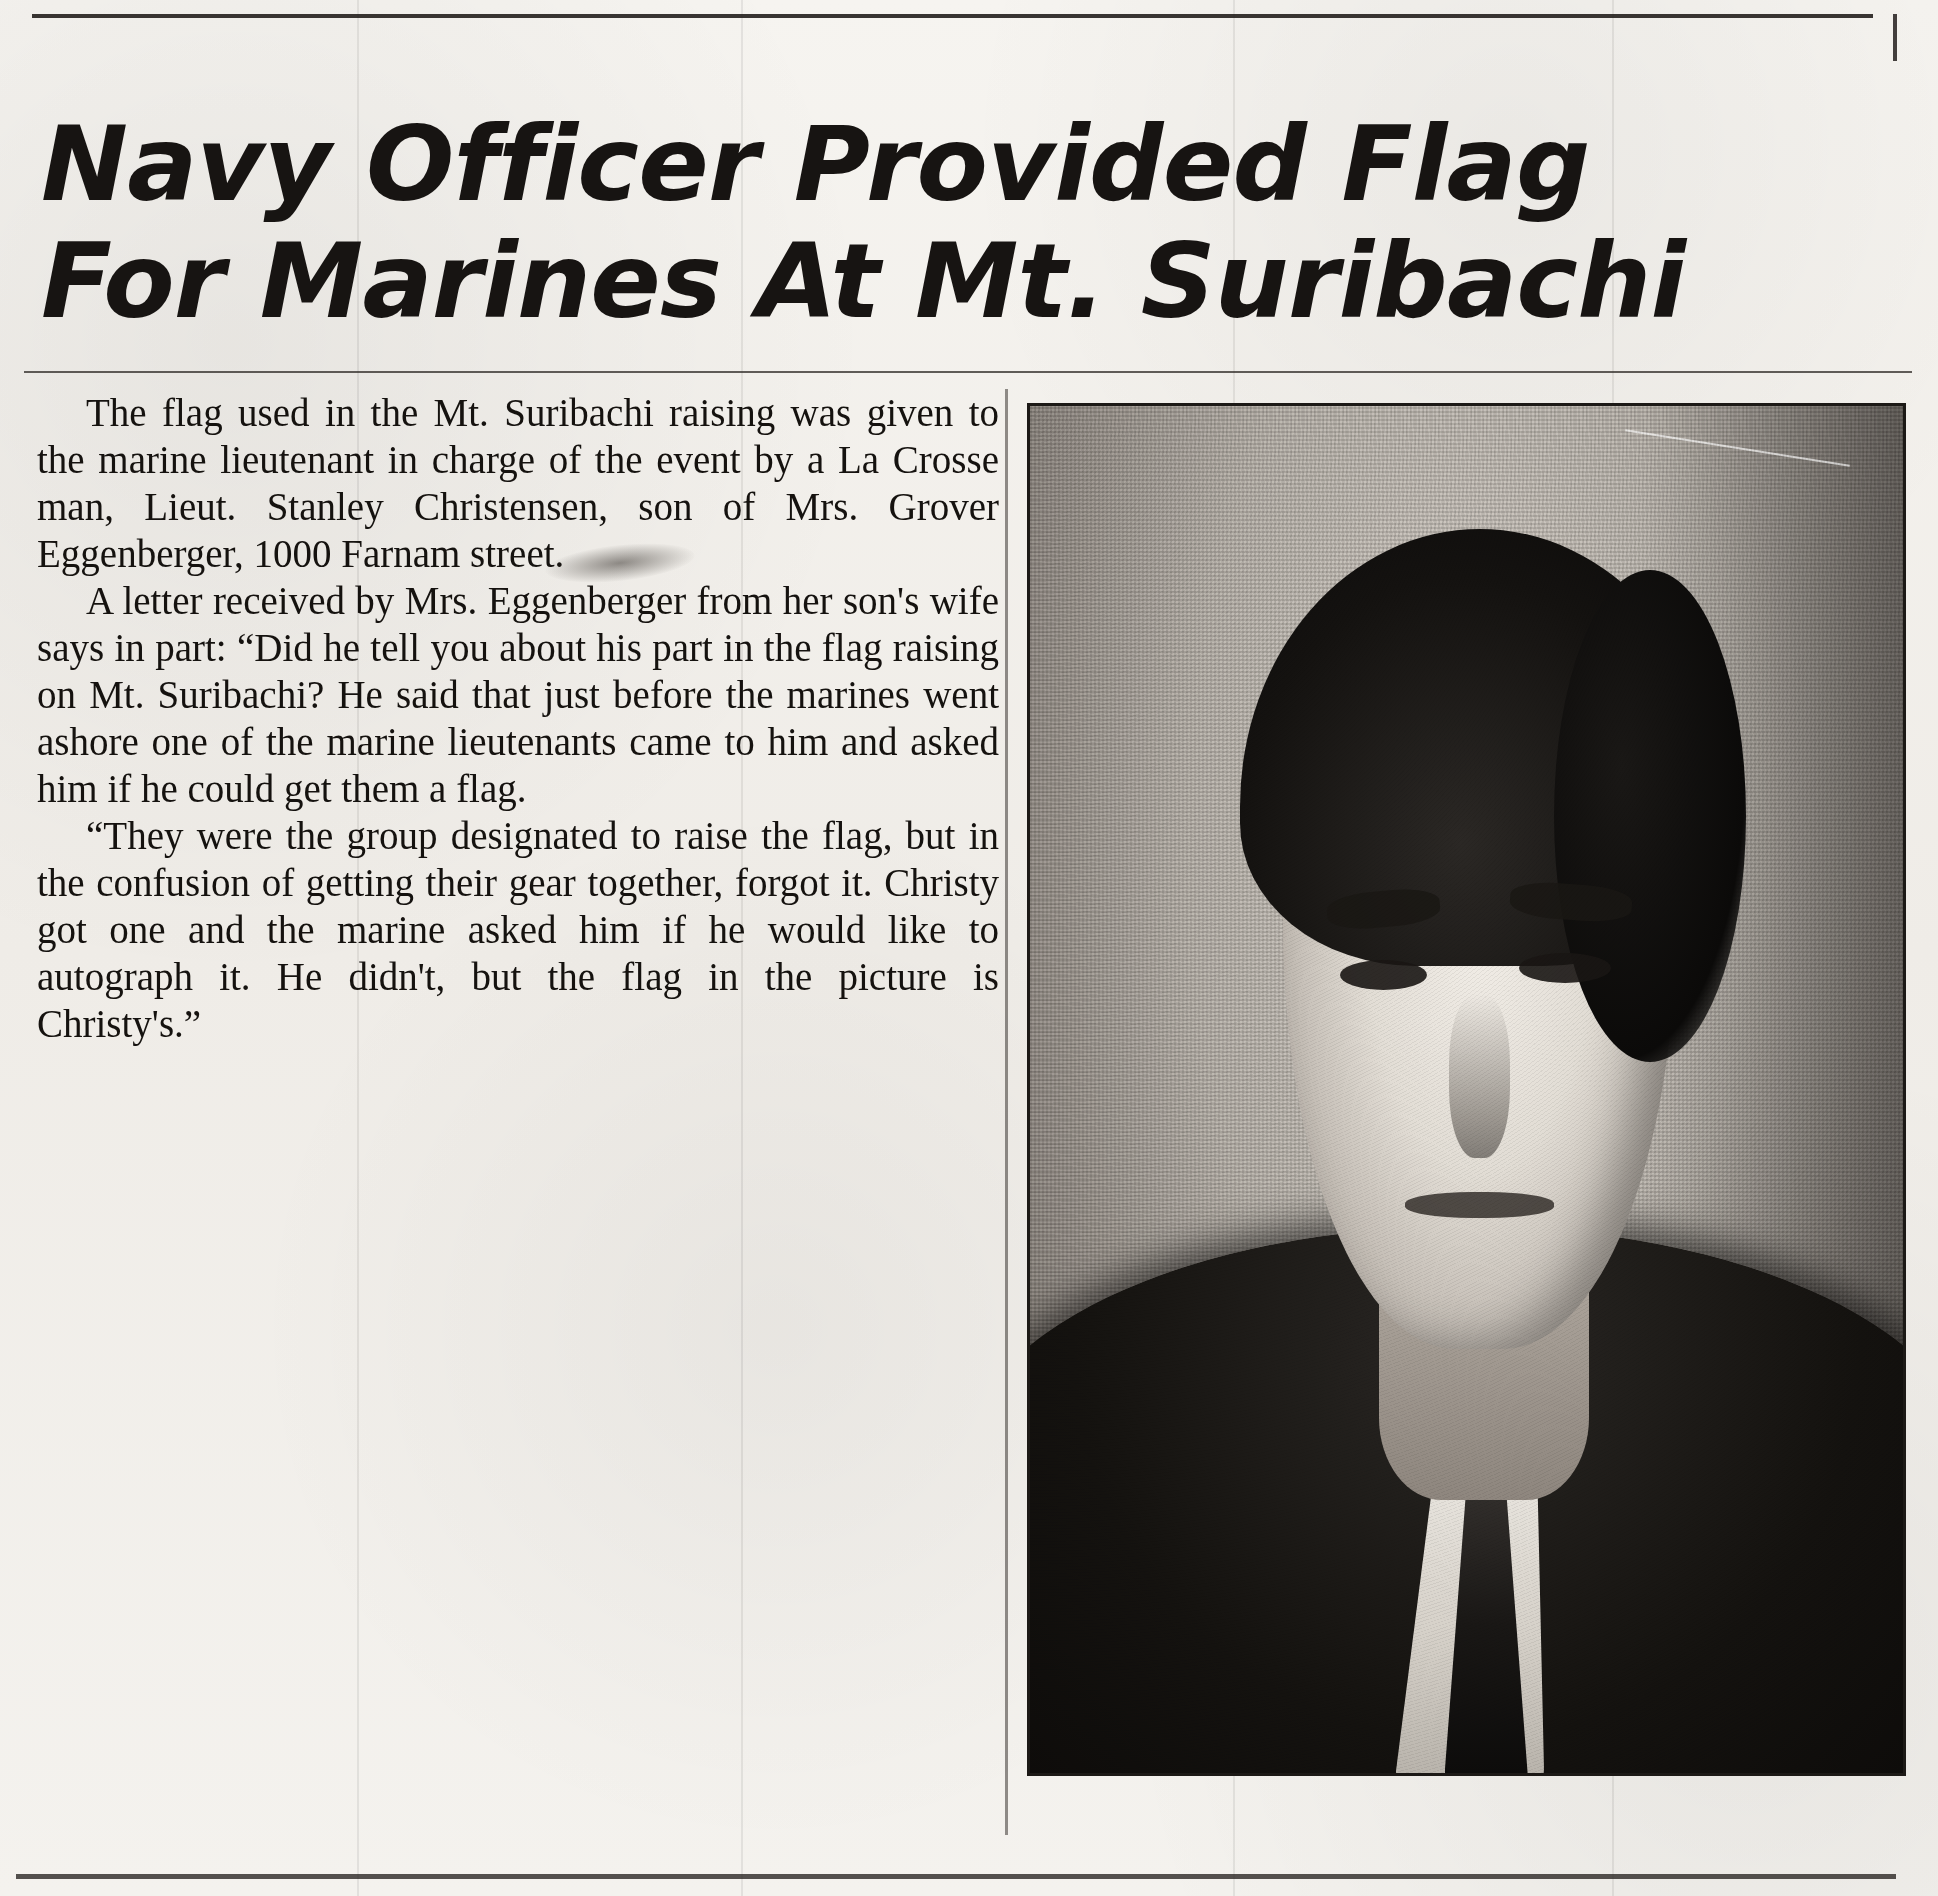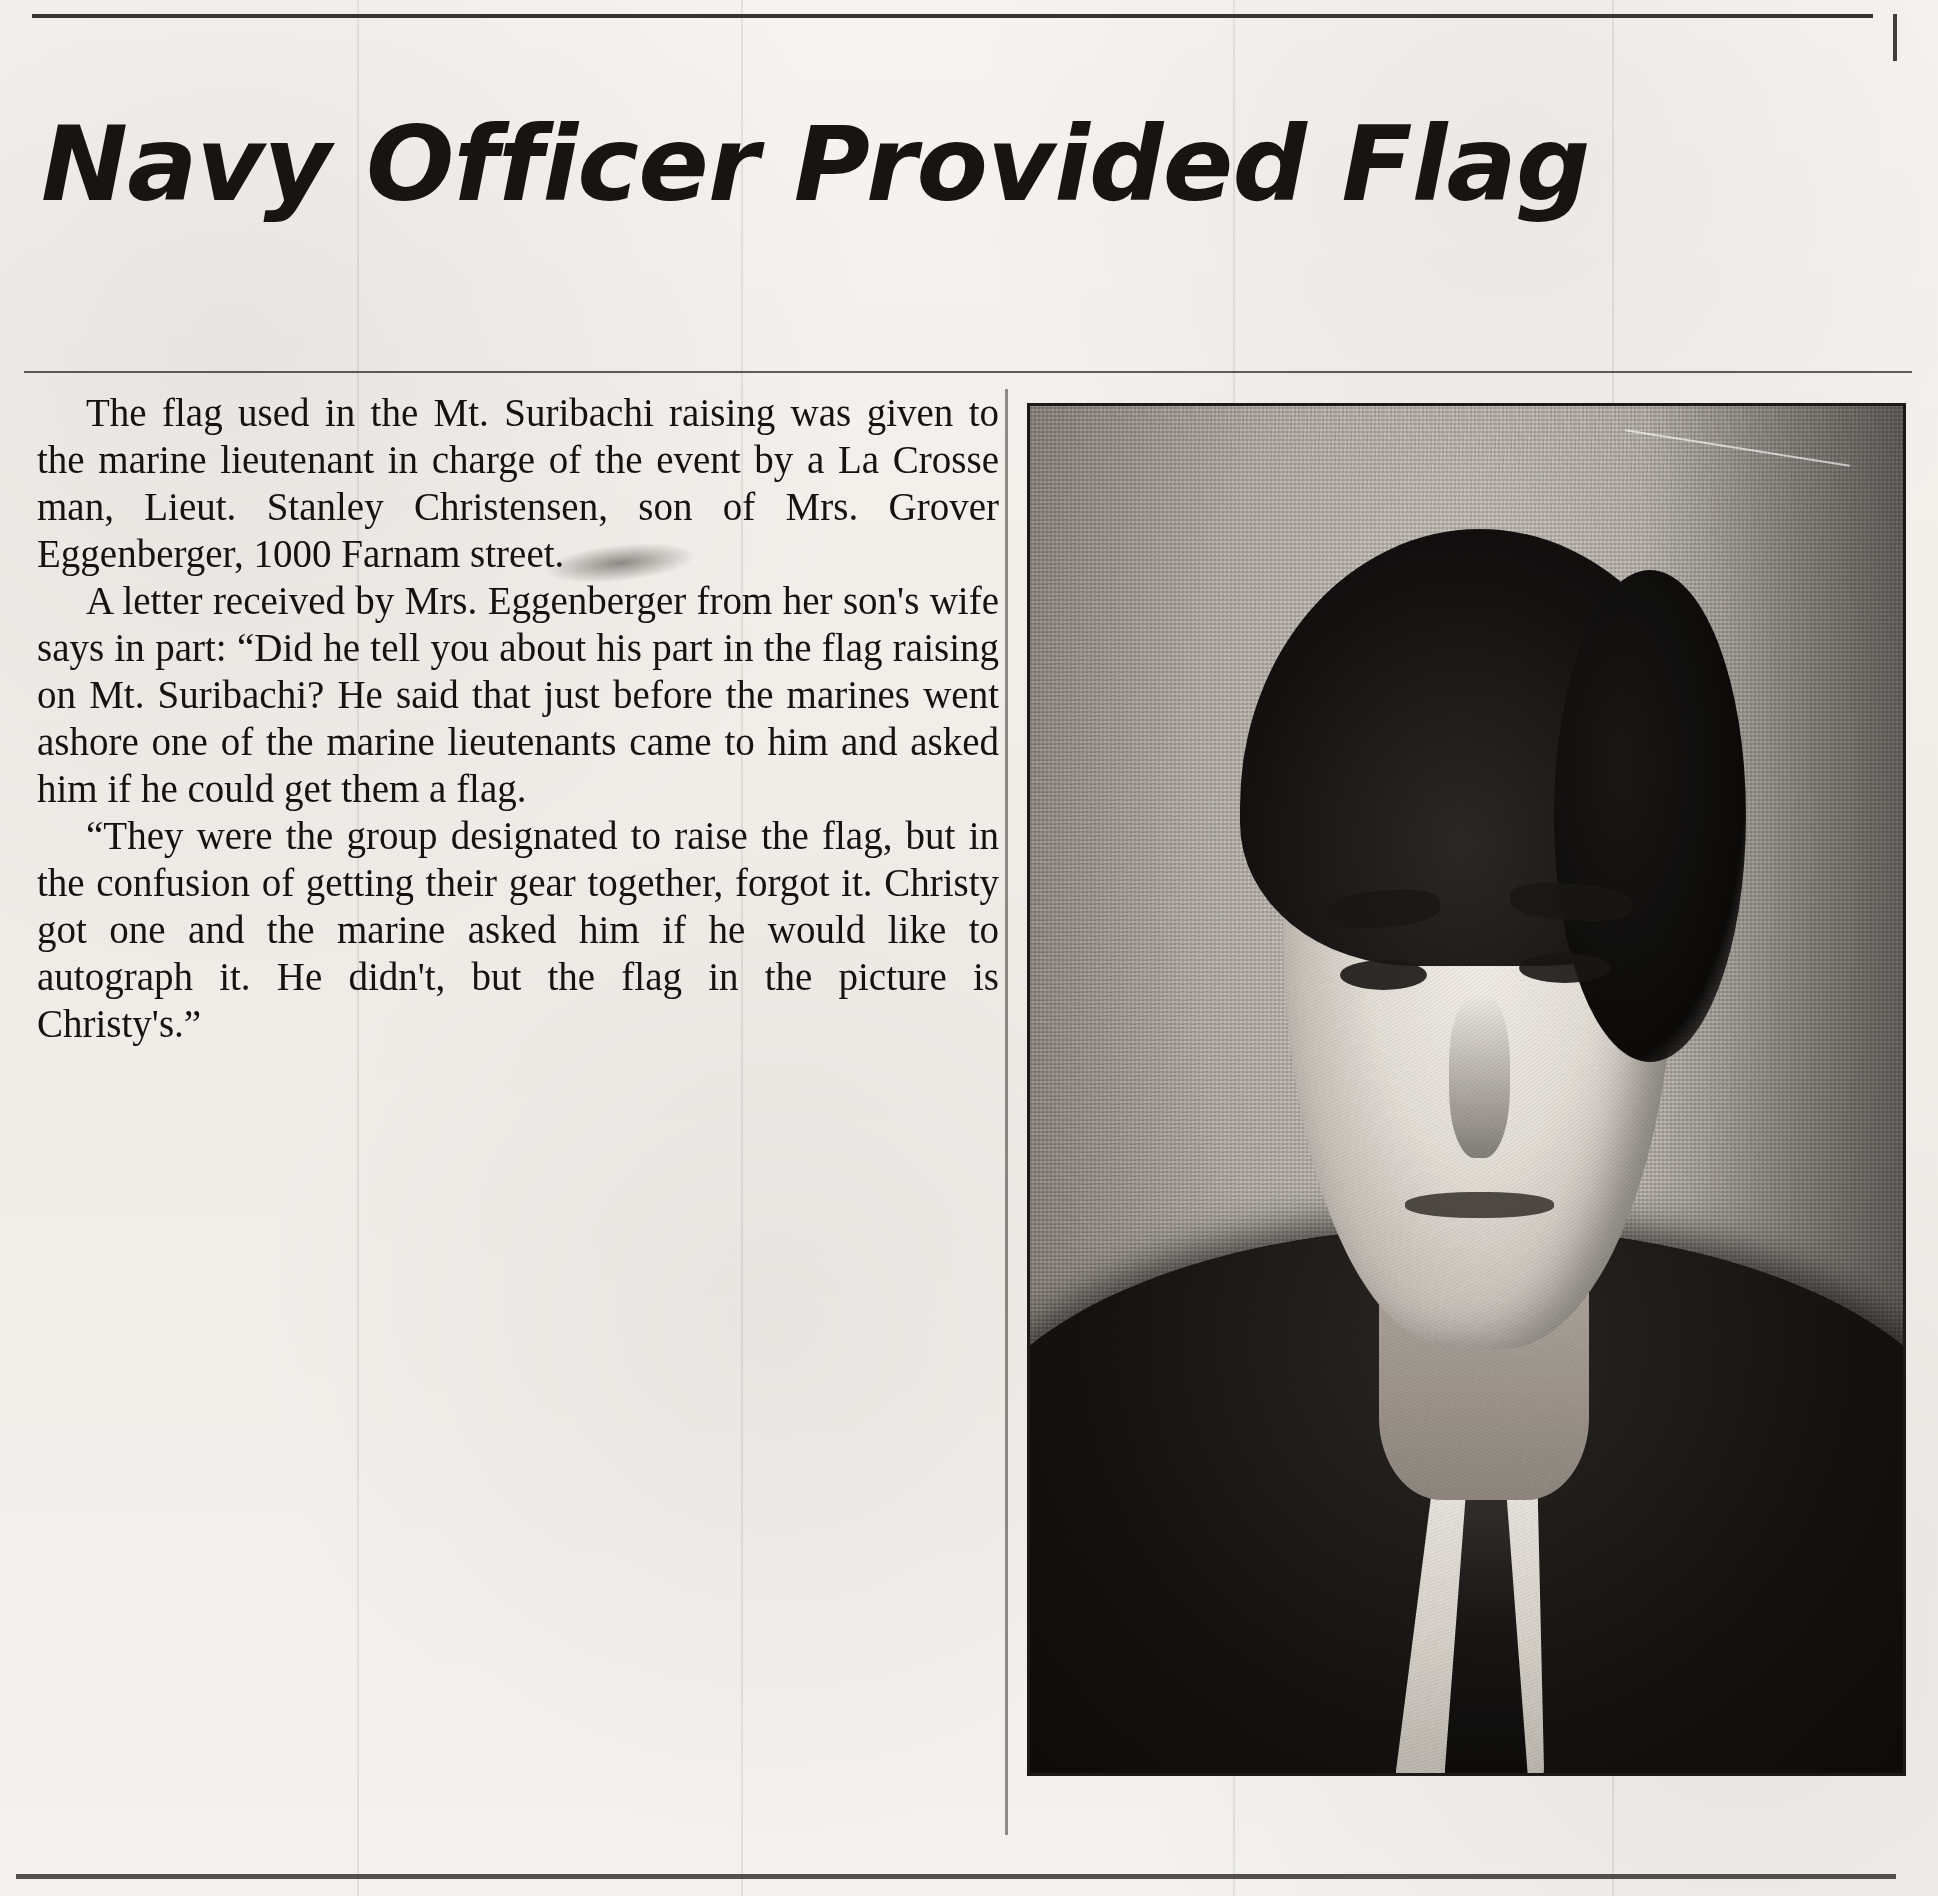--- a/index.html
+++ b/index.html
@@ -324,20 +324,21 @@
   <div class="fold f1"></div>
   <div class="fold f2"></div>
   <div class="fold f3"></div>
   <div class="fold f4"></div>
 
   <div class="clip-top-rule"></div>
   <div class="clip-right-rule"></div>
 
   <h1 class="headline">
     <span class="line line1">Navy Officer Provided Flag</span>
+    <span class="line line2">For Marines At Mt. Suribachi</span>
   </h1>
 
   <div class="divider"></div>
 
   <div class="body-col">
     <p>The flag used in the Mt. Suribachi raising was given to the marine lieutenant in charge of the event by a La Crosse man, Lieut. Stanley Christensen, son of Mrs. Grover Eggenberger, 1000 Farnam street.</p>
     <p>A letter received by Mrs. Eggenberger from her son's wife says in part: “Did he tell you about his part in the flag raising on Mt. Suribachi?  He said that just before the marines went ashore one of the marine lieutenants came to him and asked him if he could get them a flag.</p>
     <p>“They were the group designated to raise the flag, but in the confusion of getting their gear together, forgot it.  Christy got one and the marine asked him if he would like to autograph it.  He didn't, but the flag in the picture is Christy's.”</p>
   </div>
 

